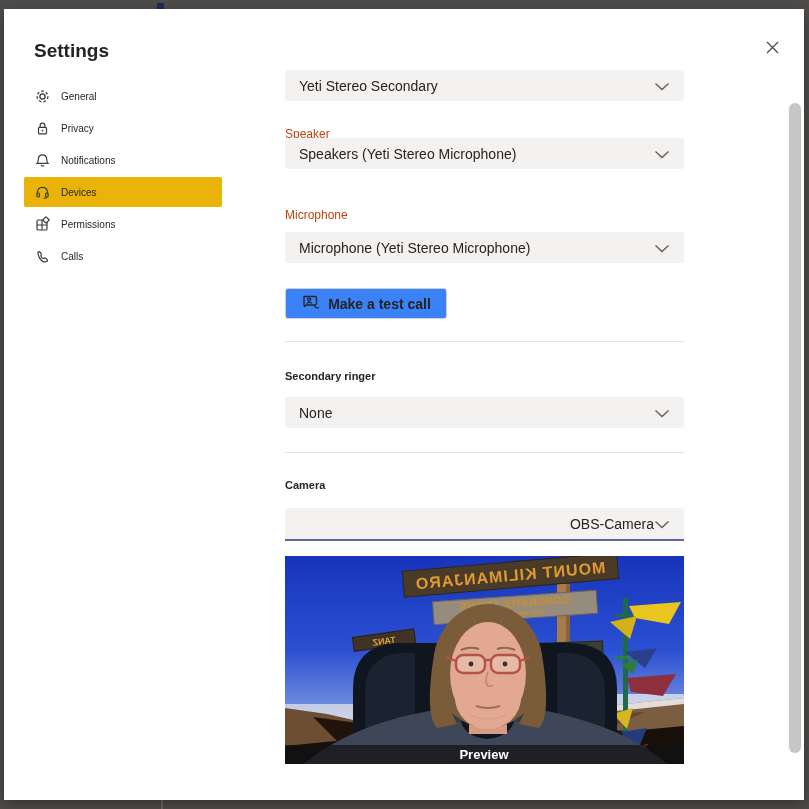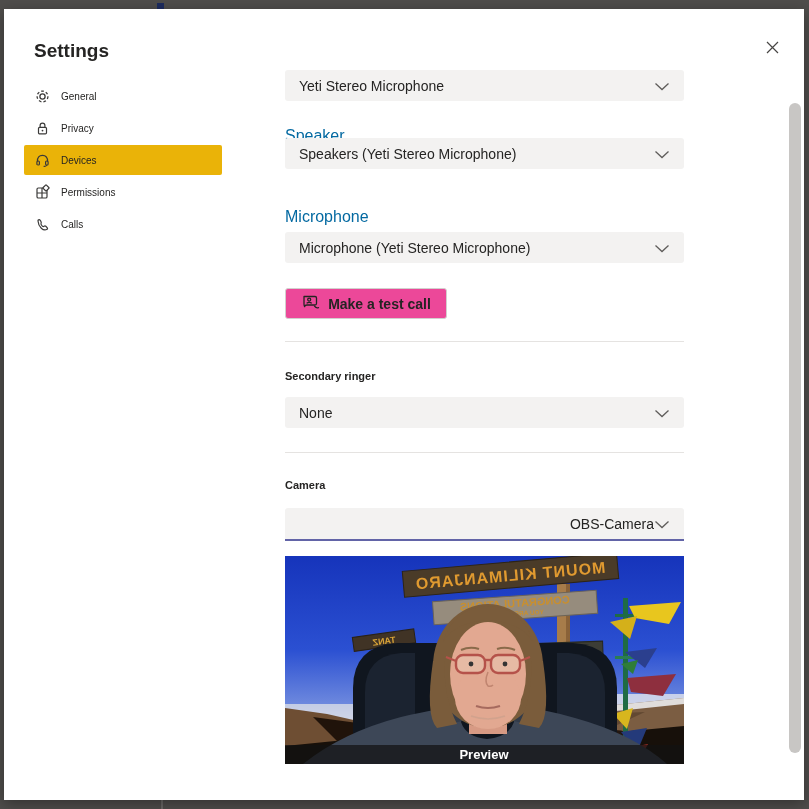--- a/index.html
+++ b/index.html
@@ -23,25 +23,25 @@
   .nav-item.selected { background:#eab308; }
   .nav-item .ic { width:17px; height:17px; margin-right:10px; flex:0 0 17px; }
 
   
   .content { position:absolute; left:281px; top:0; width:399px; }
   .dd { position:absolute; left:0; width:399px; height:31px; background:#f3f2f1; border-radius:3px;
     display:flex; align-items:center; padding:0 14px; font-size:14px; color:#252423; cursor:pointer; }
   .dd .dd-val { flex:1; white-space:nowrap; overflow:hidden; }
   .dd .chev { flex:0 0 16px; }
   .dd.focused { border-radius:3px 3px 0 0; box-shadow:0 2px 0 0 #6264a7;text-align:right; }
-  .small-label { position:absolute; left:0; font-size:16px; color:#0369a1; }
+  .small-label { position:absolute; left:0; font-size:12px; color:#c2410c; }
   .bold-label { position:absolute; left:0; font-size:11px; font-weight:700; color:#252423; }
   .divider { position:absolute; left:0; width:399px; height:1px; background:#e5e3e1; }
 
-  .test-call-btn { position:absolute; left:0; top:279px; width:162px; height:31px; background:#ec4899;
+  .test-call-btn { position:absolute; left:0; top:279px; width:162px; height:31px; background:#3b82f6;
     border:1px solid #d2d0ce; border-radius:3px; display:flex; align-items:center; justify-content:center;
     gap:8px; font-size:14px; font-weight:600; color:#252423; cursor:pointer;
     font-family:"Liberation Sans", sans-serif; }
 
   .preview-wrap { position:absolute; left:0; top:547px; width:399px; height:208px; overflow:hidden; }
 
   .scroll-thumb { position:absolute; left:785px; top:94px; width:12px; height:650px;
     background:#c8c6c4; border-radius:6px; cursor:pointer; }
 
   svg text { font-family:"Liberation Sans", sans-serif; }
@@ -77,20 +77,29 @@
     <div class="nav-item">
       <span class="ic">
         <svg width="17" height="17" viewBox="0 0 17 17" fill="none" stroke="#3b3a39" stroke-width="1.2">
           <rect x="4.5" y="7.3" width="8" height="6.6" rx="1.2"></rect>
             <path d="M6.1 7.3 V5.4 Q6.1 3.1 8.5 3.1 Q10.9 3.1 10.9 5.4 V7.3"></path>
             <circle cx="8.5" cy="10.6" r="0.9" fill="#3b3a39" stroke="none"></circle>
           </svg>
       </span>
       <span>Privacy</span>
     </div>
+    <div class="nav-item">
+      <span class="ic">
+        <svg width="17" height="17" viewBox="0 0 17 17" fill="none" stroke="#3b3a39" stroke-width="1.2">
+          <path d="M8.5 2.8 Q12.4 2.8 12.7 7.2 Q12.9 10.3 14 11.4 L3 11.4 Q4.1 10.3 4.3 7.2 Q4.6 2.8 8.5 2.8 Z"></path>
+            <path d="M7 13.4 Q8.5 14.4 10 13.4"></path>
+          </svg>
+      </span>
+      <span>Notifications</span>
+    </div>
     <div class="nav-item selected">
       <span class="ic">
         <svg width="17" height="17" viewBox="0 0 17 17" fill="none" stroke="#3b3a39" stroke-width="1.2">
           <path d="M3.4 9.5 Q3.4 3.4 8.5 3.4 Q13.6 3.4 13.6 9.5"></path>
             <rect x="2.9" y="9" width="2.5" height="4" rx="1.1"></rect>
             <rect x="11.6" y="9" width="2.5" height="4" rx="1.1"></rect>
             <path d="M13 13 Q11.6 14.8 9.6 14.4"></path>
           </svg>
       </span>
       <span>Devices</span>
@@ -111,21 +120,21 @@
           <path d="M5.2 3.6 Q4 3.6 4 5 Q4.3 9.4 7.3 12.2 Q10.2 14.9 13 13.3 Q14 12.7 13.1 11.7 L11.8 10.3 Q11 9.6 10.1 10.3 Q9.3 11 8.3 10.1 Q6.7 8.7 7 7.2 Q7.6 6.3 6.9 5.4 L5.9 4 Z"></path>
           </svg>
       </span>
       <span>Calls</span>
     </div>
   </div>
 
   <div class="content">
 
     <div class="dd" style="top:61px">
-      <span class="dd-val">Yeti Stereo Microphone</span>
+      <span class="dd-val">Yeti Stereo Secondary</span>
       <span class="chev">
         <svg width="16" height="9" viewBox="0 0 16 9">
             <polyline points="1.5,1.5 8,7.5 14.5,1.5" stroke="#5f5d5b" stroke-width="1.3" fill="none"></polyline>
           </svg>
       </span>
     </div>
 
     <div class="small-label" style="top:118px">Speaker</div>
     <div class="dd" style="top:129px">
       <span class="dd-val">Speakers (Yeti Stereo Microphone)</span>

